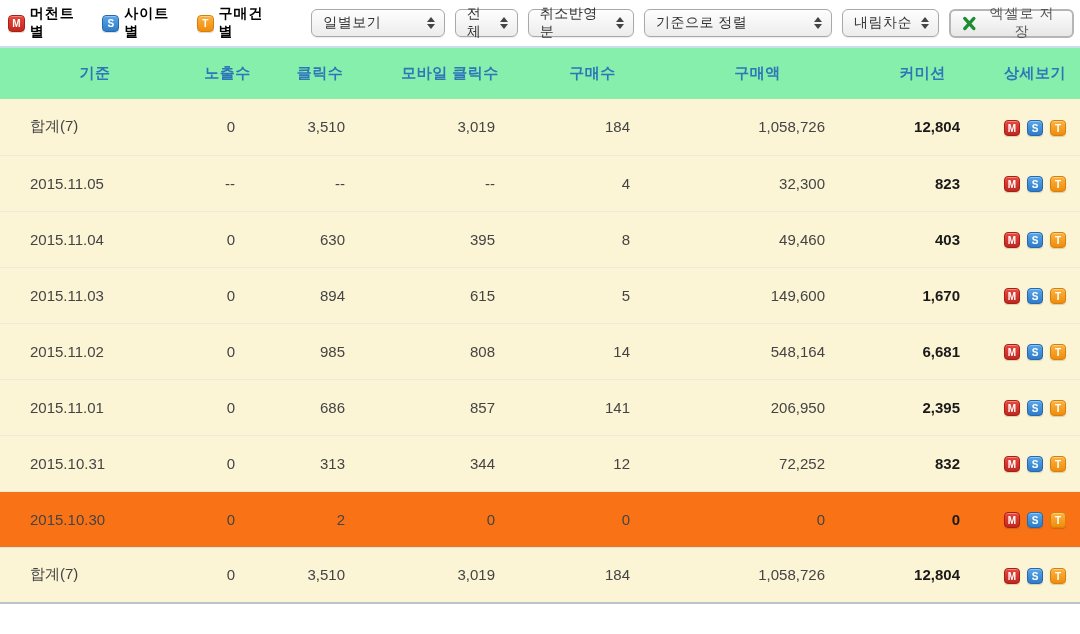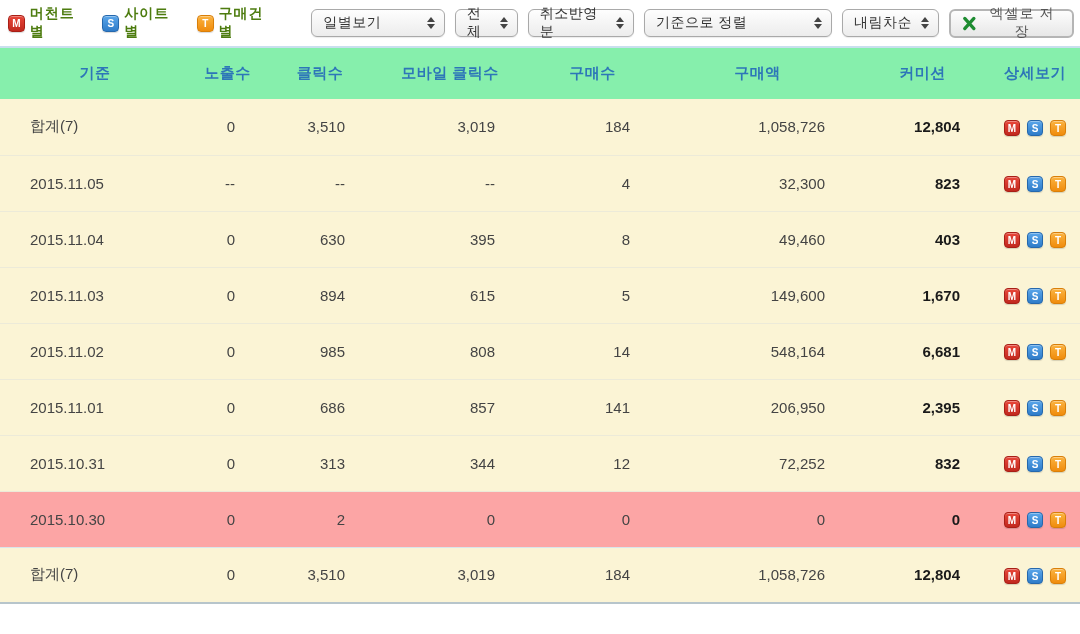--- a/index.html
+++ b/index.html
@@ -3,21 +3,21 @@
 <meta charset="utf-8">
 <style>
   * { box-sizing: border-box; margin: 0; padding: 0; }
   html,body { width: 1080px; height: 634px; background: #ffffff; overflow: hidden;
     font-family: "Liberation Sans", "DejaVu Sans", sans-serif; }
 
   
   .toolbar { display: flex; align-items: center; padding: 9px 6px 7px 8px; height: 44px; }
   .legend { display: flex; align-items: center; gap: 14px; }
   .legend-item { display: flex; align-items: center; gap: 5px; }
-  .legend-label { font-size: 14px; font-weight: 700; color: #4d7c0f; letter-spacing: 1px; }
+  .legend-label { font-size: 14px; font-weight: 700; color: #000000; letter-spacing: 1px; }
 
   .mst-icon { display: inline-flex; align-items: center; justify-content: center;
     width: 17px; height: 17px; border-radius: 4px; color: #fff; font-size: 10px;
     font-weight: 700; text-decoration: none; cursor: default;
     box-shadow: inset 0 1px 0 rgba(255,255,255,.35), 0 1px 1px rgba(0,0,0,.15); }
   .mst-m { background: linear-gradient(#e8473a, #c1281e); border: 1px solid #a81f16; }
   .mst-s { background: linear-gradient(#5aa6ea, #2f7cc9); border: 1px solid #2568ad; }
   .mst-t { background: linear-gradient(#fbb340, #f08c0d); border: 1px solid #d97f09; }
   td .mst-icon { width: 16px; height: 16px; cursor: pointer; }
 
@@ -38,21 +38,21 @@
     font-family: inherit; font-size: 14px; color: #555; letter-spacing: 1px; cursor: pointer; }
 
   
   table { width: 1080px; border-collapse: collapse; margin-top: 2px;
     border-top: 2px solid #c9dfee; }
   thead tr { background: #86efac; height: 52px; }
   th { font-size: 15px; font-weight: 700; color: #2d76b8; text-align: center; letter-spacing: .5px; }
   th.h-label { text-align: center; }
   tbody tr { height: 56px; }
   tbody tr.row-hl { background: #fbf4d5; }
-  tbody tr.row-plain { background: #fca5a5; }
+  tbody tr.row-plain { background: #f97316; }
   td { font-size: 15px; color: #444; }
   td.c-label { text-align: left; padding-left: 30px; }
   td.num { text-align: right; padding-right: 30px; }
   td.commission { font-weight: 700; color: #1a1a1a; }
   td.detail { text-align: center; }
   td.detail .mst-icon { margin: 0 1.5px; }
   tbody tr.row-hl td { border-bottom: 1px solid #ecead9; }
   tbody tr.row-plain td { border-top: 1px solid #d8e5eb; border-bottom: 1px solid #d8e5eb; }
   tbody tr:last-child td { border-bottom: 2px solid #b7c5cb; }
 </style>

